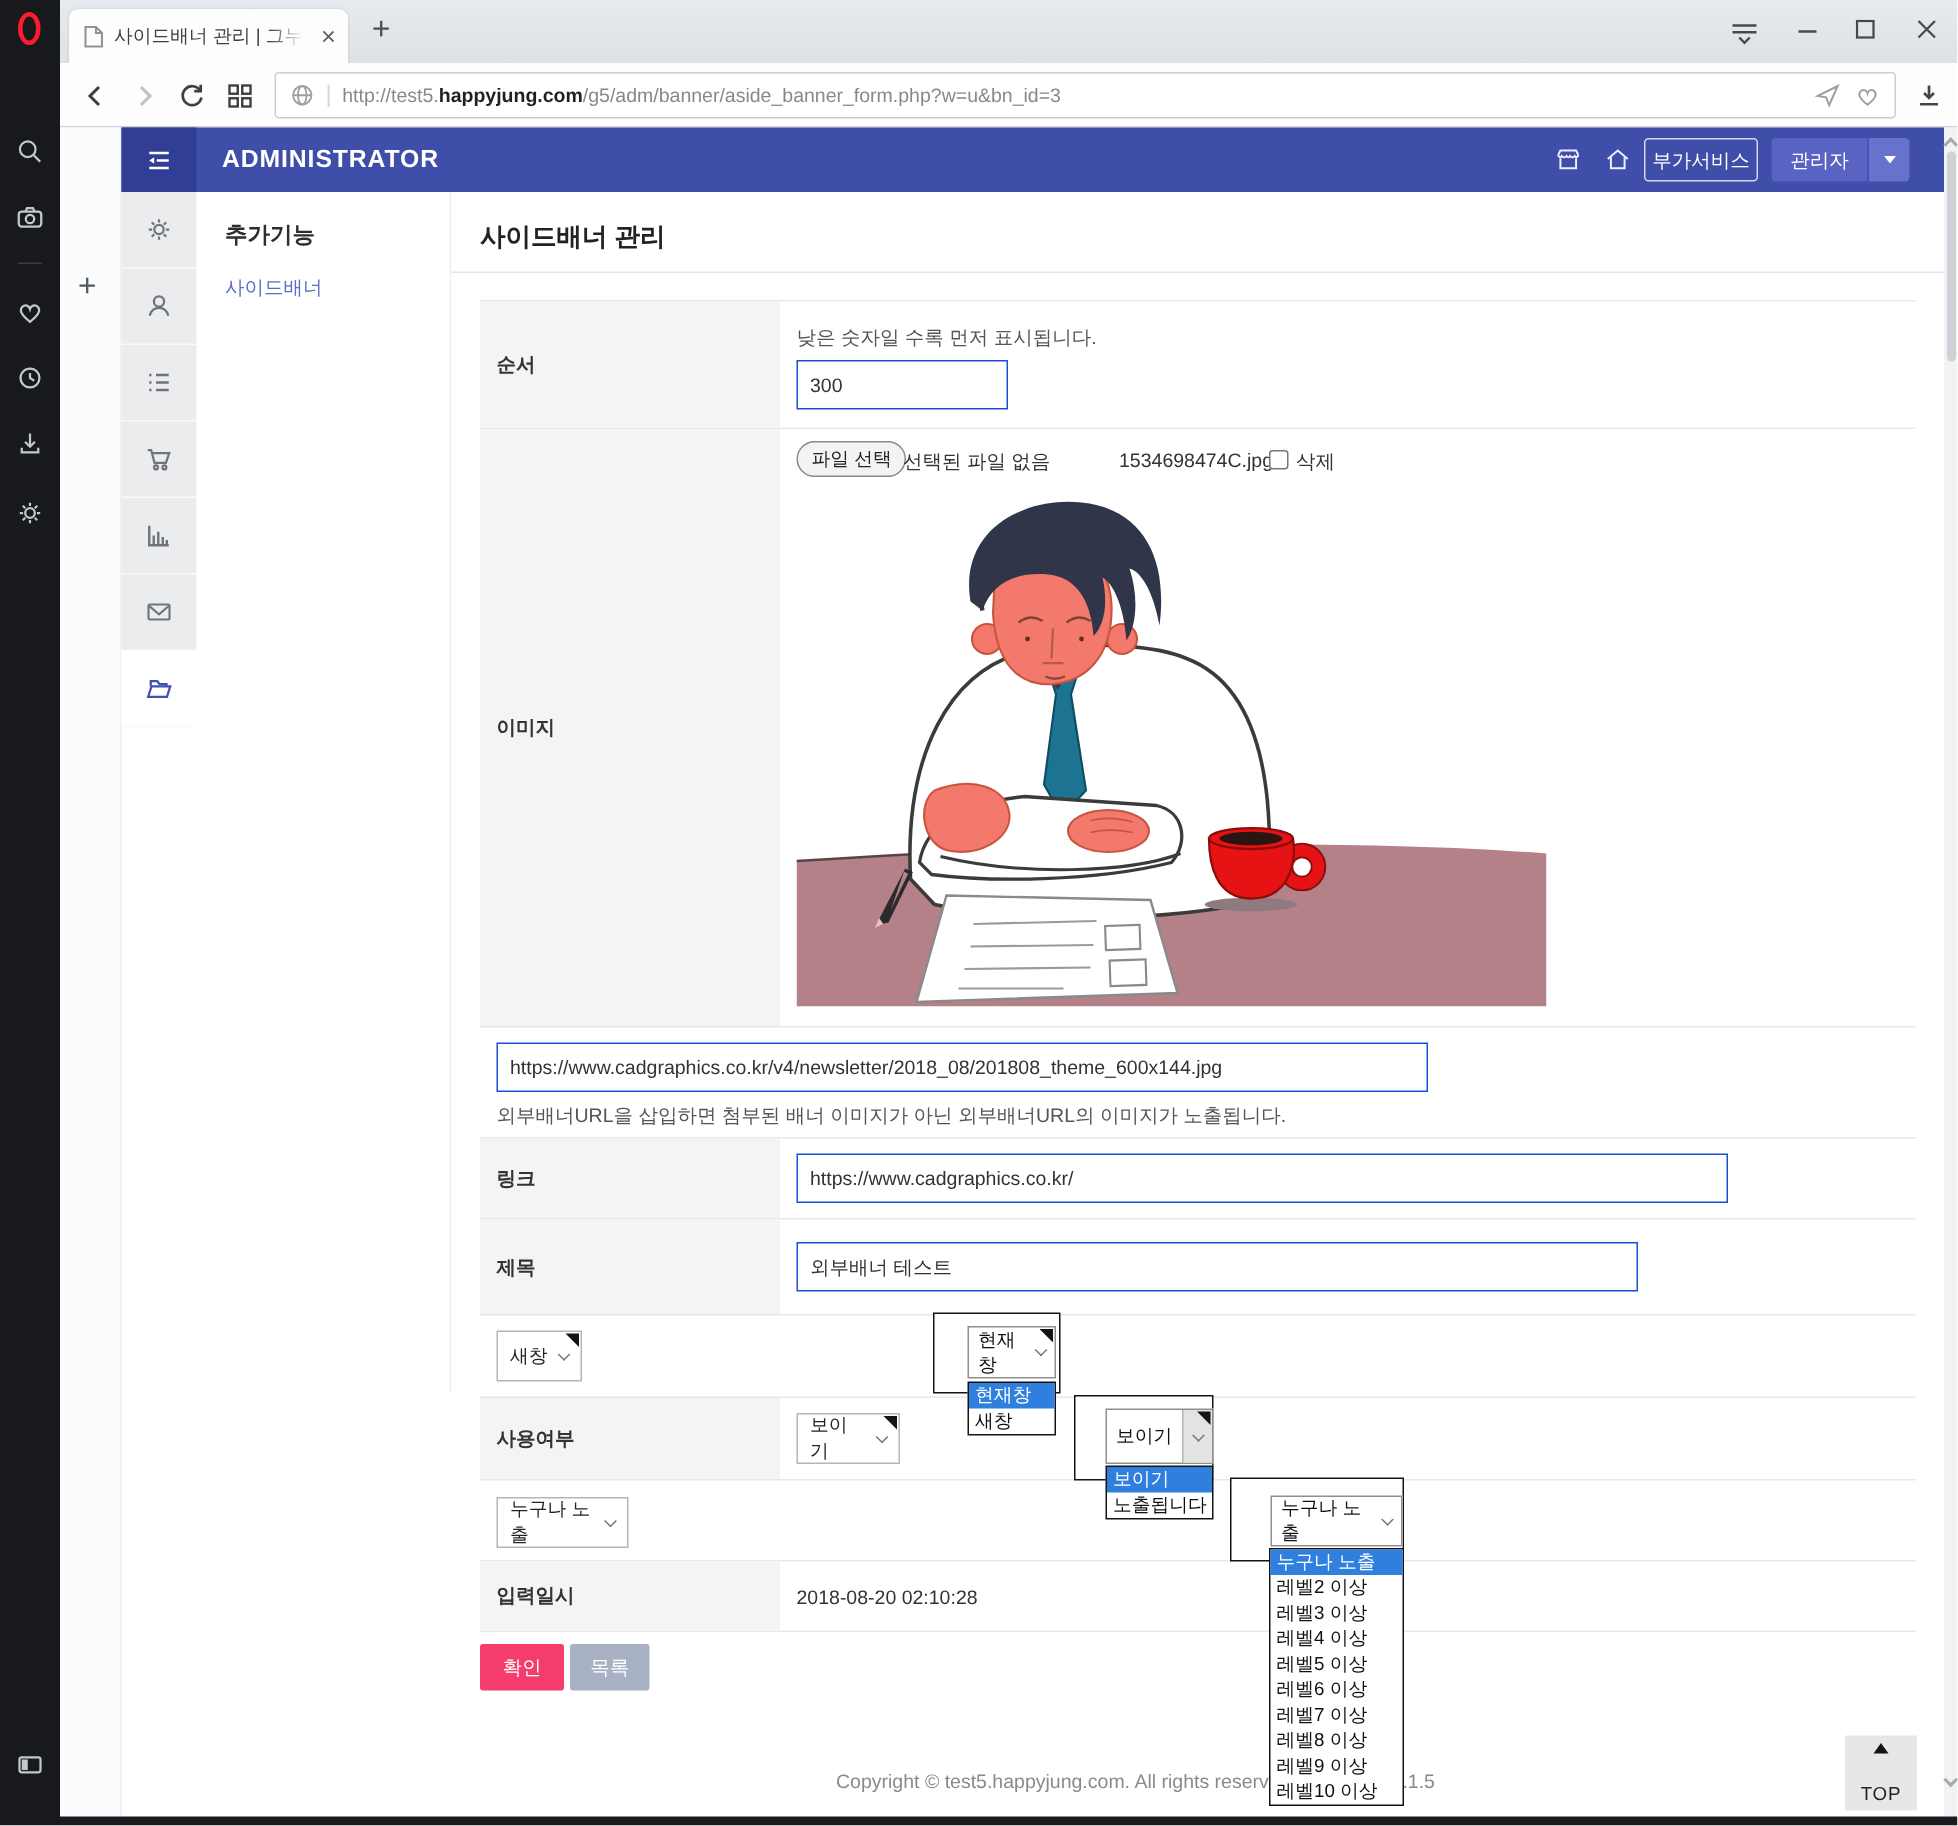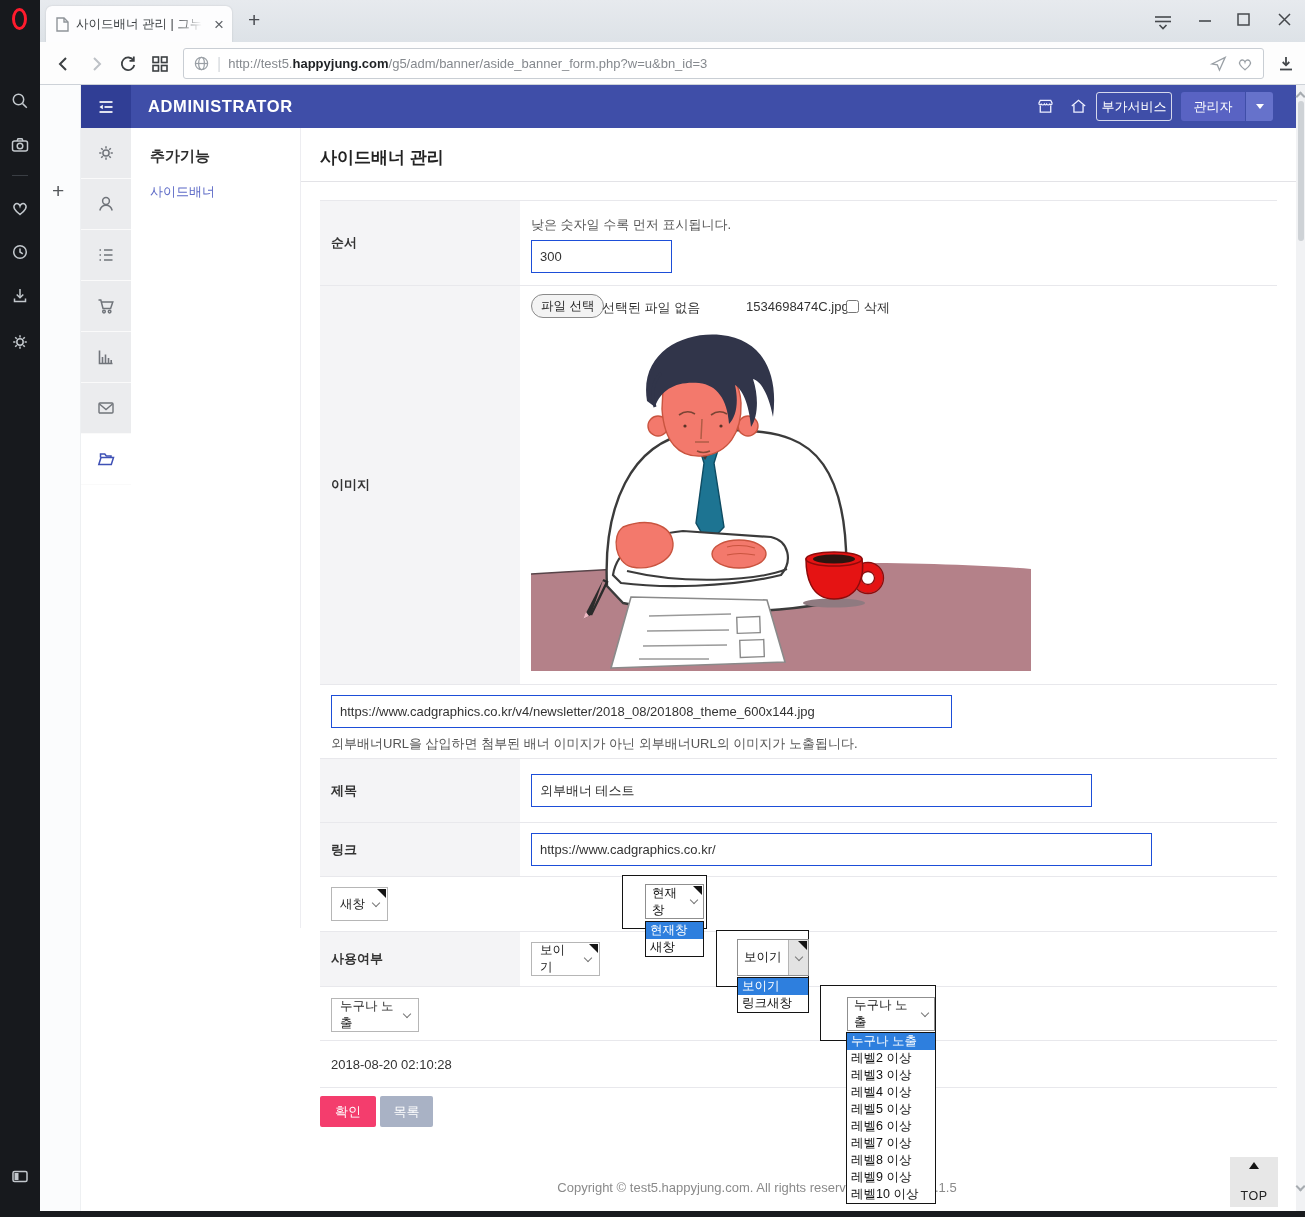--- a/index.html
+++ b/index.html
@@ -401,31 +401,31 @@
       </div>
     </div>
 
     <div class="row" style="height:74px">
       <div class="val">
         <input class="inp req" style="left: 11px; top: 10px; width: 621px;" value="https://www.cadgraphics.co.kr/v4/newsletter/2018_08/201808_theme_600x144.jpg">
         <div class="hint abs" style="left:11px;top:50px">외부배너URL을 삽입하면 첨부된 배너 이미지가 아닌 외부배너URL의 이미지가 노출됩니다.</div>
       </div>
     </div>
 
+    <div class="row" style="height:54px">
+      <div class="lbl">링크</div>
+      <div class="val">
+        <input class="inp" style="left: 11px; top: 10px; width: 621px;" value="https://www.cadgraphics.co.kr/">
+      </div>
+    </div>
+
     <div class="row" style="height:64px">
       <div class="lbl">제목</div>
       <div class="val">
         <input class="inp req" style="left: 11px; top: 15px; width: 561px;" value="외부배너 테스트">
-      </div>
-    </div>
-
-    <div class="row" style="height:54px">
-      <div class="lbl">링크</div>
-      <div class="val">
-        <input class="inp" style="left: 11px; top: 10px; width: 621px;" value="https://www.cadgraphics.co.kr/">
       </div>
     </div>
 
     <div class="row" style="height:55px">
       <div class="val">
         <div class="sel req" style="left:11px;top:10px;width:57px;height:34px">
           <span>새창</span>
             <span class="schev"></span>
         </div>
       </div>
@@ -444,20 +444,21 @@
     <div class="row" style="height:54px">
       <div class="val">
         <div class="sel" style="left:11px;top:11px;width:88px;height:34px">
           <span>누구나 노출</span>
             <span class="schev"></span>
         </div>
       </div>
     </div>
 
     <div class="row" style="height:47px">
+      <div class="lbl">입력일시</div>
       <div class="val" style="display:flex;align-items:center;padding-left:11px">
         <span>2018-08-20 02:10:28</span>
       </div>
     </div>
   </div>
 
   <button class="btn submit" style="left:19px;top:968px;width:56px">확인</button>
   <button class="btn list" style="left:79px;top:968px;width:53px">목록</button>
 </div>
 
@@ -473,21 +474,21 @@
 
 <div class="popbox" style="left:716px;top:930px;width:93px;height:57px"></div>
 <div class="popsel req" style="left:737px;top:939px;width:72px;height:37px">
   <span>보이기</span>
   <span class="winseg">
       <span class="schev" style="margin:0 0 2px 0"></span>
     </span>
 </div>
 <div class="poplist" style="left:737px;top:977px;width:72px">
     <div class="opt hl">보이기</div>
-    <div class="opt">링크새창</div>
+    <div class="opt">노출됩니다</div>
   </div>
 
 <div class="popbox" style="left:820px;top:985px;width:116px;height:56px"></div>
 <div class="popsel" style="left:847px;top:997px;width:88px;height:34px">
   <span>누구나 노출</span>
     <span class="schev"></span>
 </div>
 <div class="poplist" style="left:846px;top:1032px;width:90px">
     <div class="opt hl">누구나 노출</div>
     <div class="opt">레벨2 이상</div>

